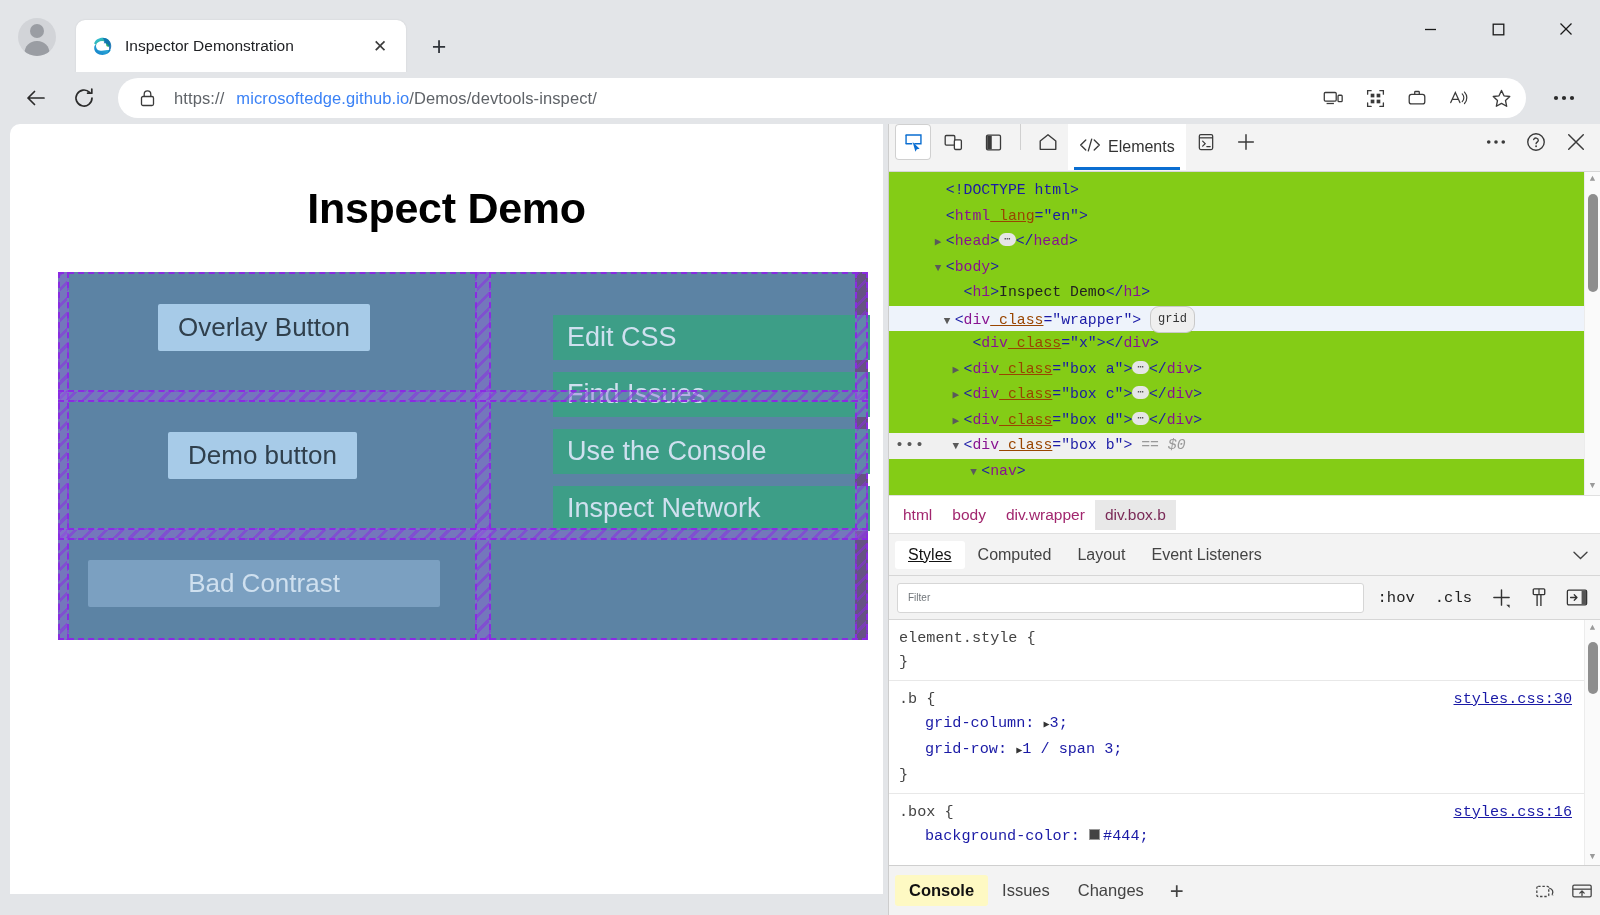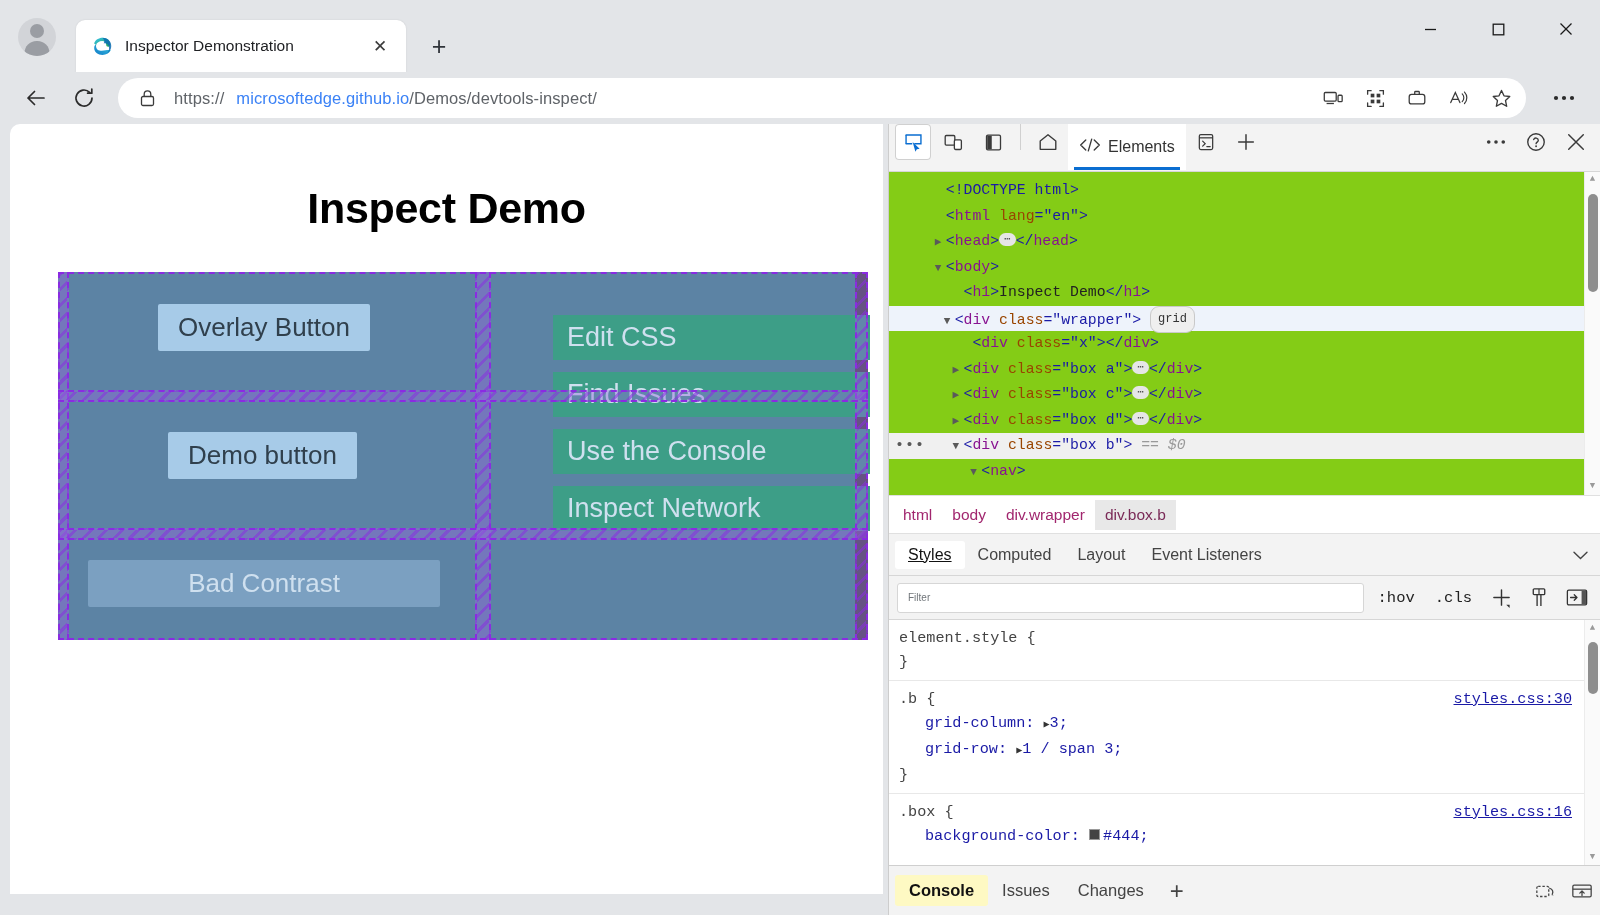--- a/index.html
+++ b/index.html
@@ -178,21 +178,21 @@
     background: #84cc16; padding-top: 6px;
     border-bottom: 1px solid #e0e0e0;
   }
   .dom-line { position: relative; white-space: pre; padding-left: 28px; height: 25.5px; }
   .dom-line.sel { background: #eef3fb; }
   .dom-line.hl  { background: #f0f0f0; }
   .gutter-dots { position:absolute; left: 6px; top: 0; color:#5a5a5a; letter-spacing: 1px; font-size: 15px;}
   .tw { color:#5a5a5a; font-size: 11px; display:inline-block; width:11px; }
   .tok-p { color: #881391; }      
   .tok-b { color: #1a1aa6; }      
-  .tok-attr { color: #994500; }   
+  .tok-attr { color: #994500; text-decoration: underline; }   
   .tok-val { color: #1a1aa6; }    
   .tok-txt { color: #222; }
   .tok-gray { color: #999; font-style: italic; }
   .badge-grid {
     display:inline-block; font-family:"Liberation Mono", monospace; font-size: 12px;
     background:#efefef; border:1px solid #c9c9c9; border-radius:9px; padding: 0px 7px;
     color: #333; vertical-align: 2px;
   }
   .dots-inline {
     display:inline-block; background:#e6e6e6; border-radius:9px; color:#555;

